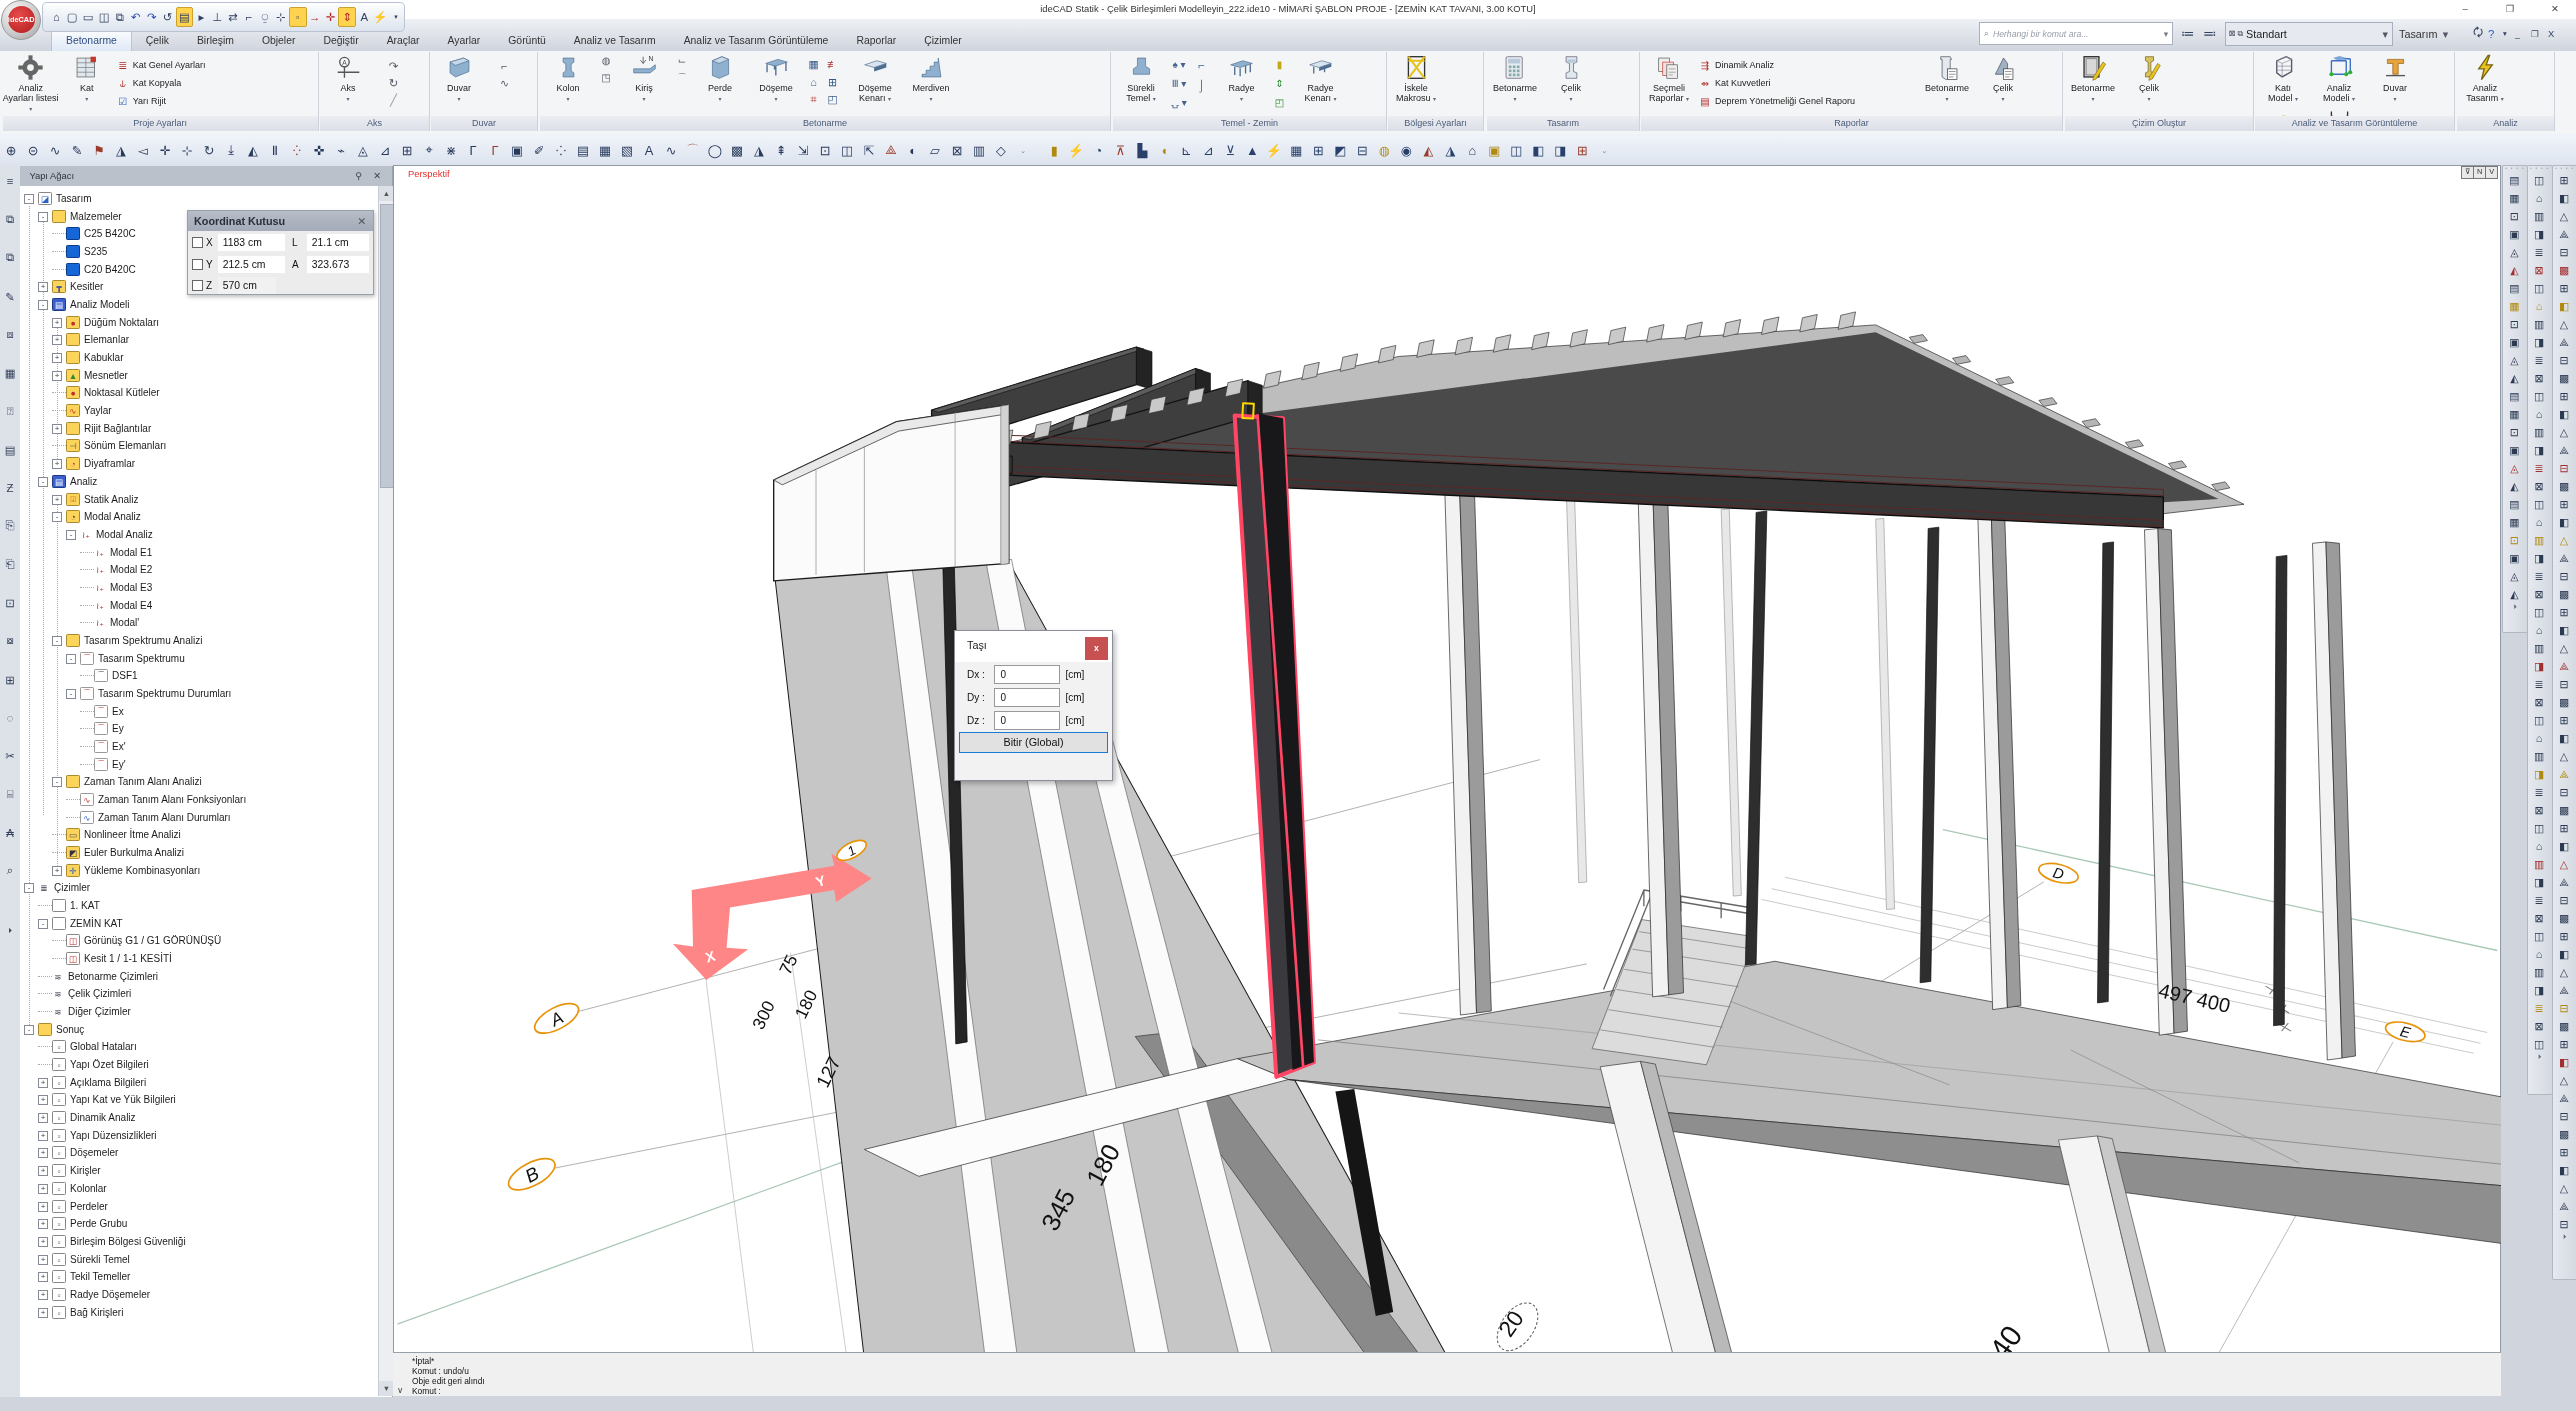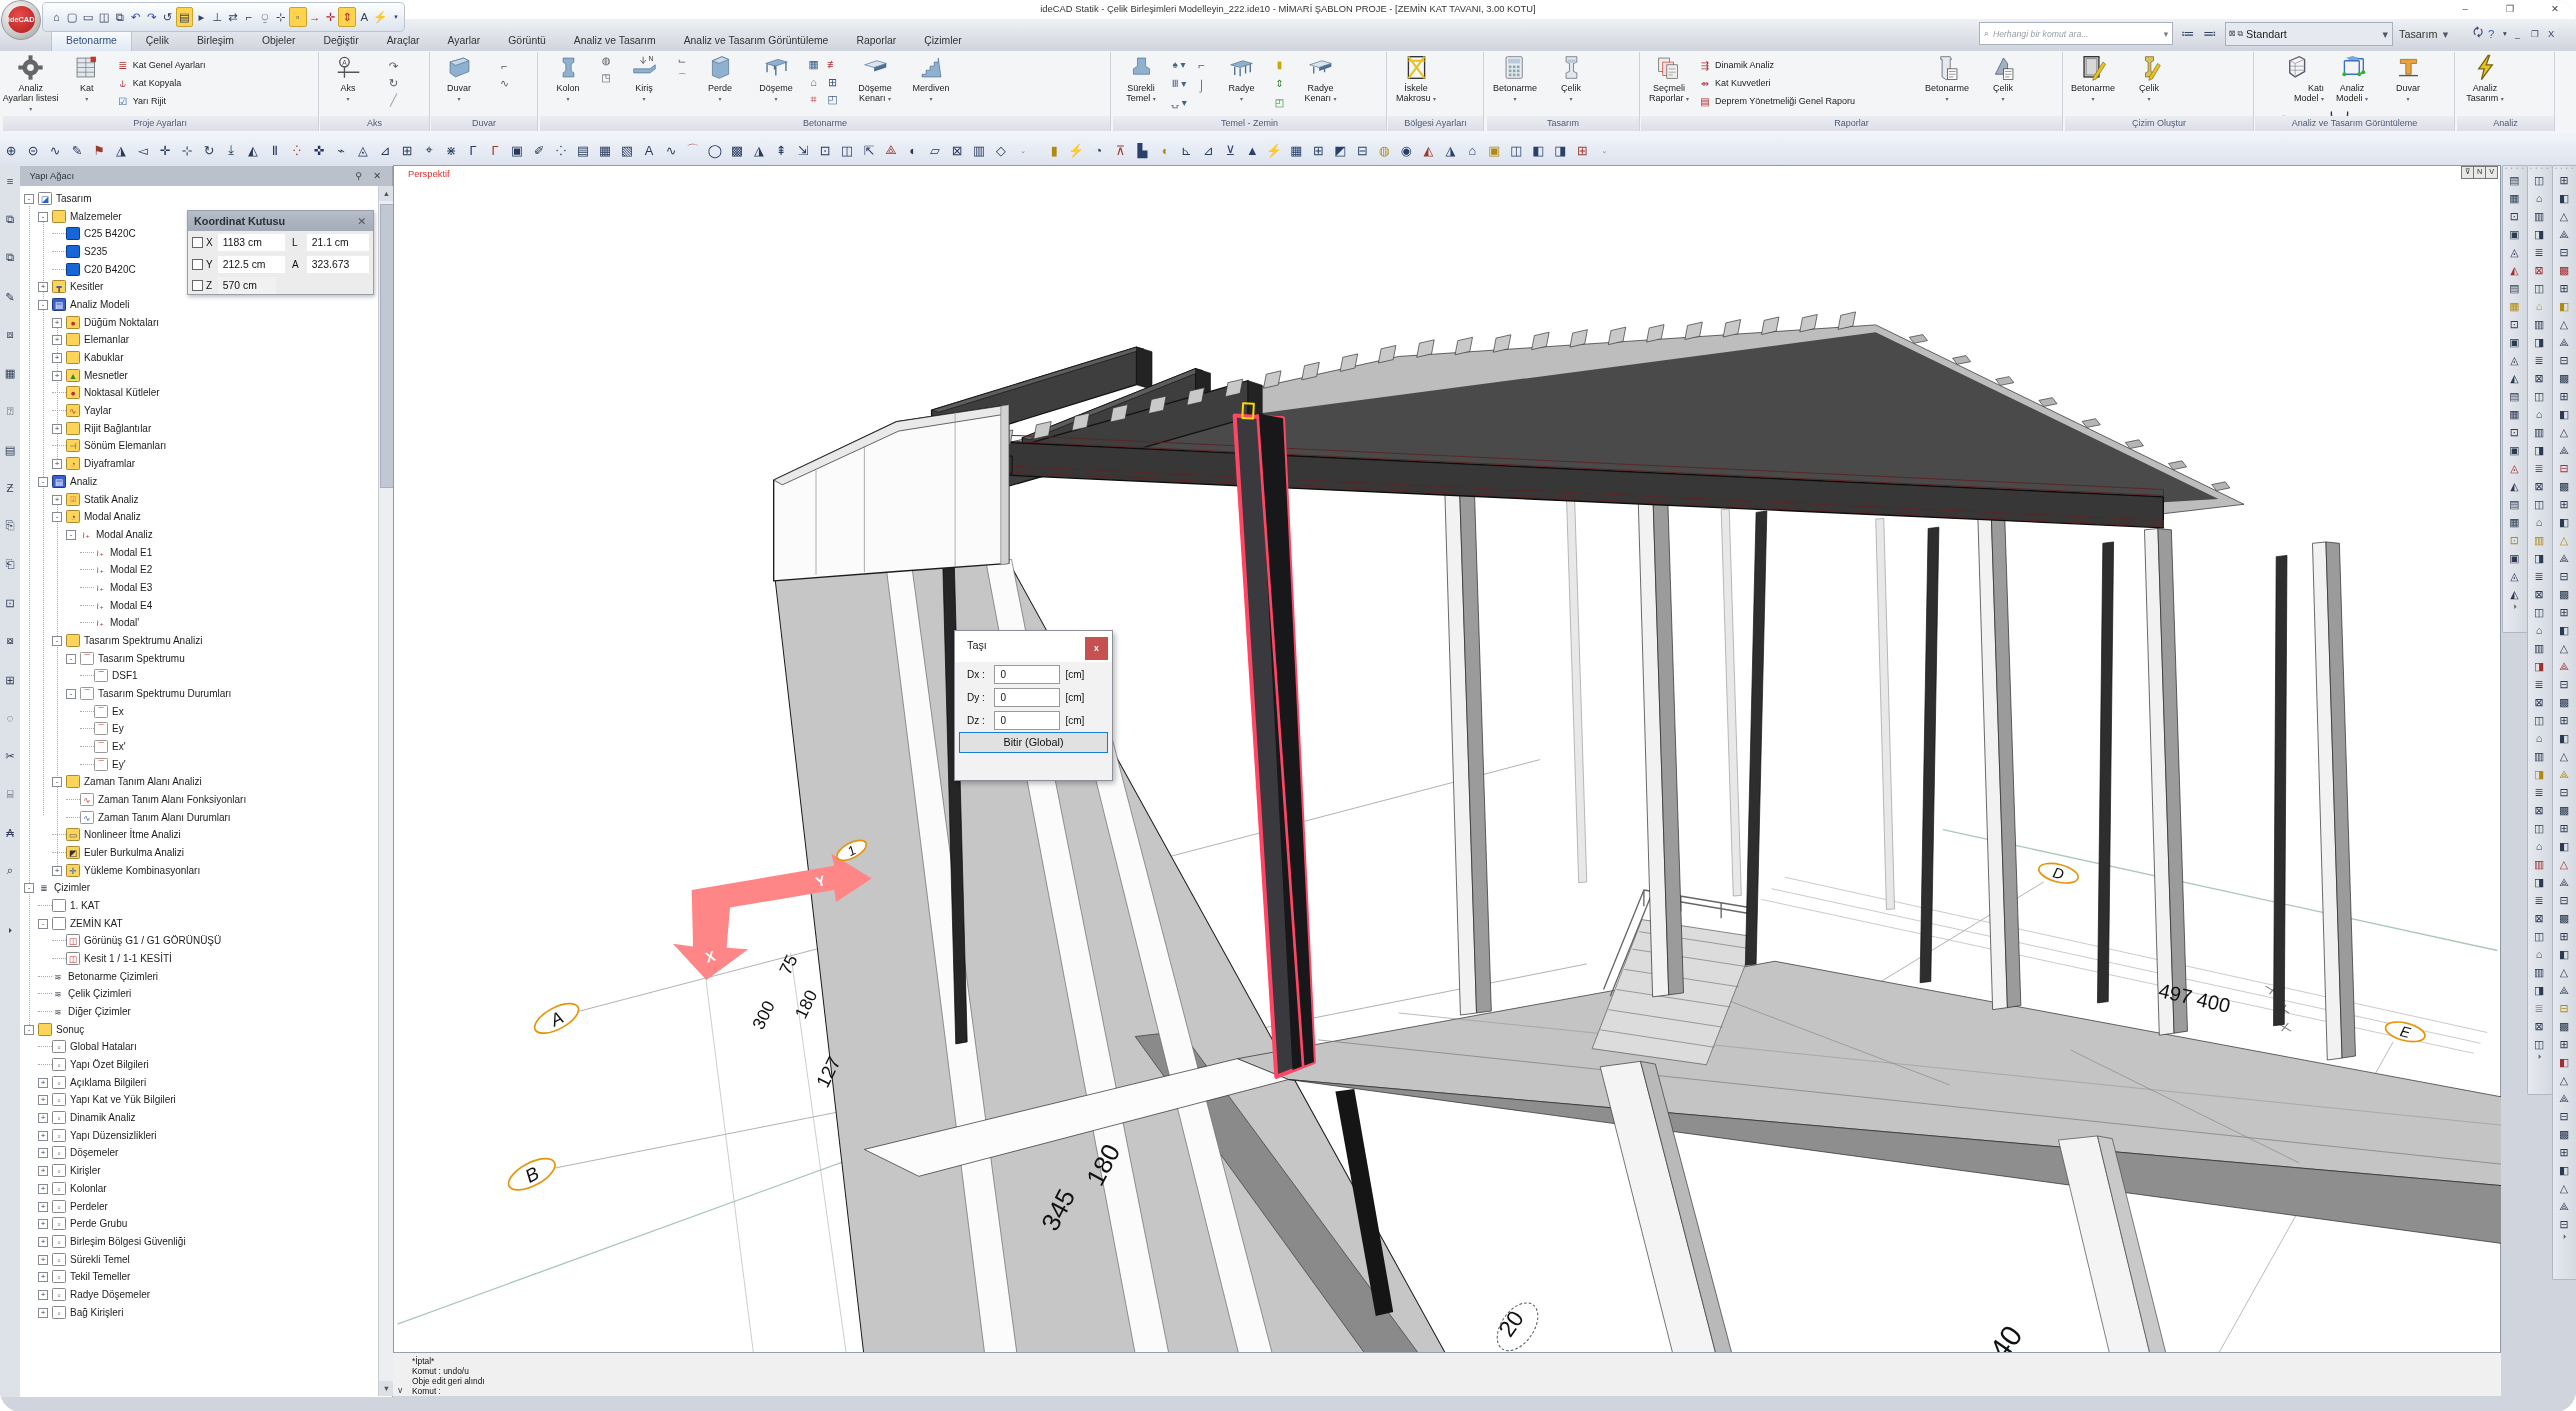--- a/index.html
+++ b/index.html
@@ -1,16 +1,16 @@
 <!DOCTYPE html>
 <html style="font-size:10.8px"><head>
 <meta charset="utf-8">
 <style>
 html,body{margin:0;padding:0;}
-#page{position:relative;width:2576px;height:1412px;background:#d0d4dd;font-family:"Liberation Sans",sans-serif;overflow:hidden;border-radius:21px;}
+#page{position:relative;width:2576px;height:1412px;background:#d0d4dd;font-family:"Liberation Sans",sans-serif;overflow:hidden;}
 .abs{position:absolute;}
 #titlebar{left:0;top:0;width:2576px;height:19px;background:#fff;}
 #title-text{width:100%;text-align:center;top:3.4px;font-size:9.4px;color:#333;}
 .winbtn{top:1.3px;width:30px;height:15px;text-align:center;font-size:9.4px;color:#444;line-height:15px;}
 #qat{left:42px;top:2px;width:363px;height:30px;background:linear-gradient(#fdfefe,#dde4ee);border:0.7px solid #b9c2d2;border-radius:4.7px;z-index:5;display:flex;align-items:center;padding-left:5.4px;box-sizing:border-box;}
 .qic{width:19px;height:17.5px;display:inline-flex;align-items:center;justify-content:center;font-size:11.4px;color:#31415f;border-radius:2px;}
 #logo{left:1.3px;top:0px;width:38px;height:38px;border-radius:50%;background:radial-gradient(circle at 35% 30%,#f8f8f8,#c9c9c9 60%,#9a9a9a);border:0.7px solid #999;z-index:6;}
 #logo .core{left:5.4px;top:5.4px;width:27px;height:27px;border-radius:50%;background:radial-gradient(circle at 40% 35%,#e84b4b,#b01c1c);color:#fff;font-size:7.4px;font-weight:bold;text-align:center;line-height:27px;}
 #menubar{left:0;top:19px;width:2576px;height:32px;background:linear-gradient(#eef1f5,#d0d4dd);}
 #tabs{left:51px;top:8.7px;height:23.5px;display:flex;align-items:flex-end;}
@@ -342,21 +342,21 @@
             </svg>
           </div>
  <div class="rlb" style="font-size:9px;line-height:10px;color:#1c1c1c;">Betonarme<br><span class="arrw">▾</span></div></div><div class="rbtn" style="width:56px;text-align:center;display:inline-block;vertical-align:top;">
  <div class="ric" style="height:31px;display:flex;align-items:center;justify-content:center;">
             <svg width="27" height="27" viewBox="0 0 40 40">
               <path d="M14 4 h12 v6 l-4 2 v14 l4 2 v6 h-12 v-6 l4-2 v-14 l-4-2 Z" fill="#d8c25a" stroke="#6b5a1c"></path>
               <path d="M20 34 L32 14 l4 3 -12 20 -5 2 Z" fill="#e7c31c" stroke="#8a6d1f"></path>
             </svg>
           </div>
  <div class="rlb" style="font-size:9px;line-height:10px;color:#1c1c1c;">Çelik<br><span class="arrw">▾</span></div></div><div class="rgname">Çizim Oluştur</div></div>
-      <div class="rgroup" style="left: 2255px; width: 199px;"><div class="rbtn" style="width:56px;text-align:right;display:inline-block;vertical-align:top;padding-left:13px;">
+      <div class="rgroup" style="left: 2255px; width: 199px;"><div class="rbtn" style="width:56px;text-align:center;display:inline-block;vertical-align:top;">
  <div class="ric" style="height:31px;display:flex;align-items:center;justify-content:center;">
             <svg width="27" height="27" viewBox="0 0 40 40">
               <path d="M10 10 L24 4 L32 8 L32 26 L18 34 L10 28 Z" fill="none" stroke="#556" stroke-width="2"></path>
               <path d="M10 10 L24 4 L32 8 L18 14 Z M18 14 v20 M10 18 h22 M10 24 h22" stroke="#889" fill="none"></path>
             </svg>
           </div>
  <div class="rlb" style="font-size:9px;line-height:10px;color:#1c1c1c;">Katı<br>Model <span class="arrw">▾</span></div></div><div class="rbtn" style="width:56px;text-align:center;display:inline-block;vertical-align:top;">
  <div class="ric" style="height:31px;display:flex;align-items:center;justify-content:center;">
             <svg width="27" height="27" viewBox="0 0 40 40">
               <path d="M8 10 h22 M8 10 L8 30 M30 10 V30 M8 30 h22 M14 7 L36 7 M36 7 V27 M30 30 L36 27" stroke="#3a6fc4" fill="none" stroke-width="2"></path>

